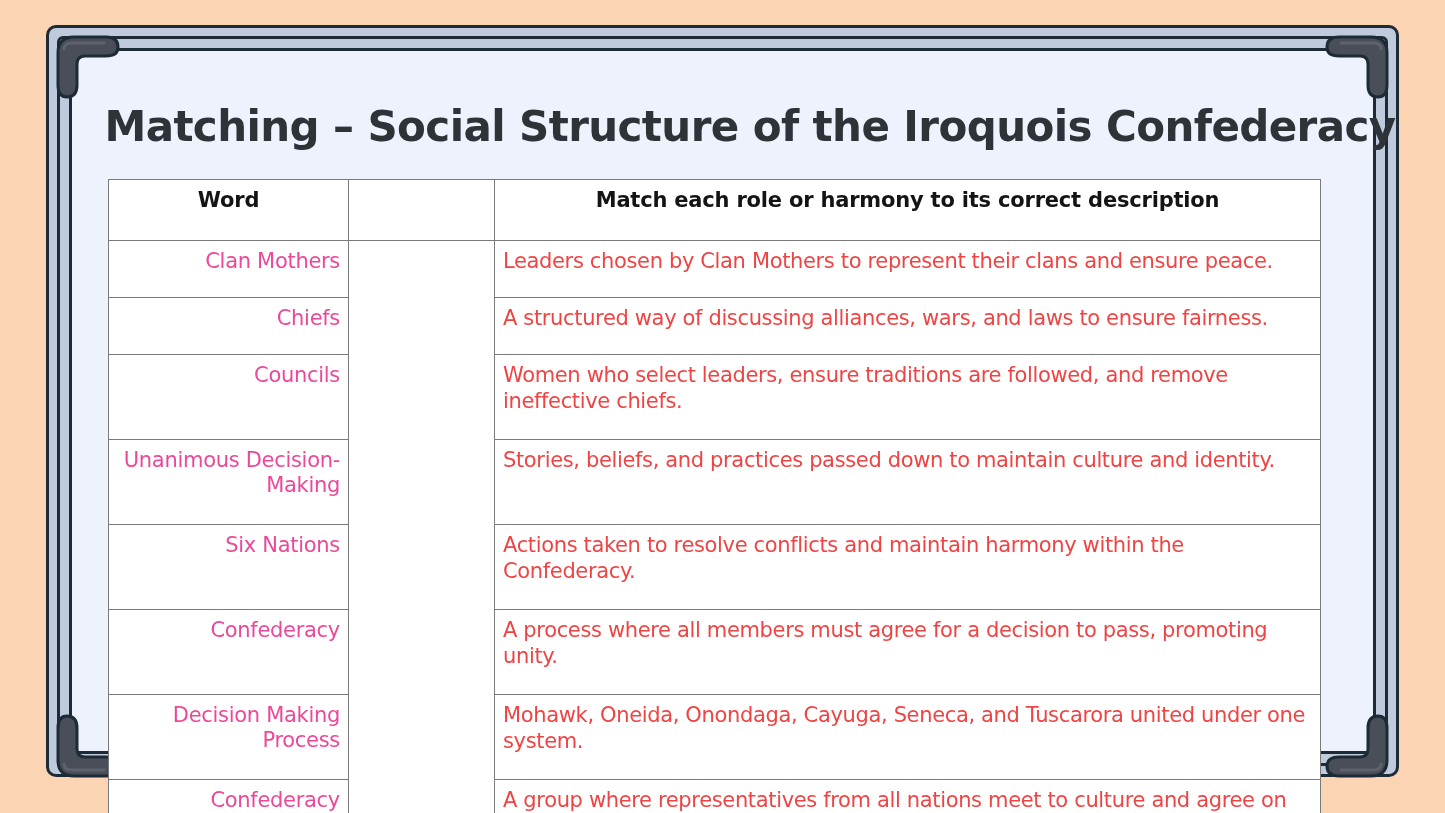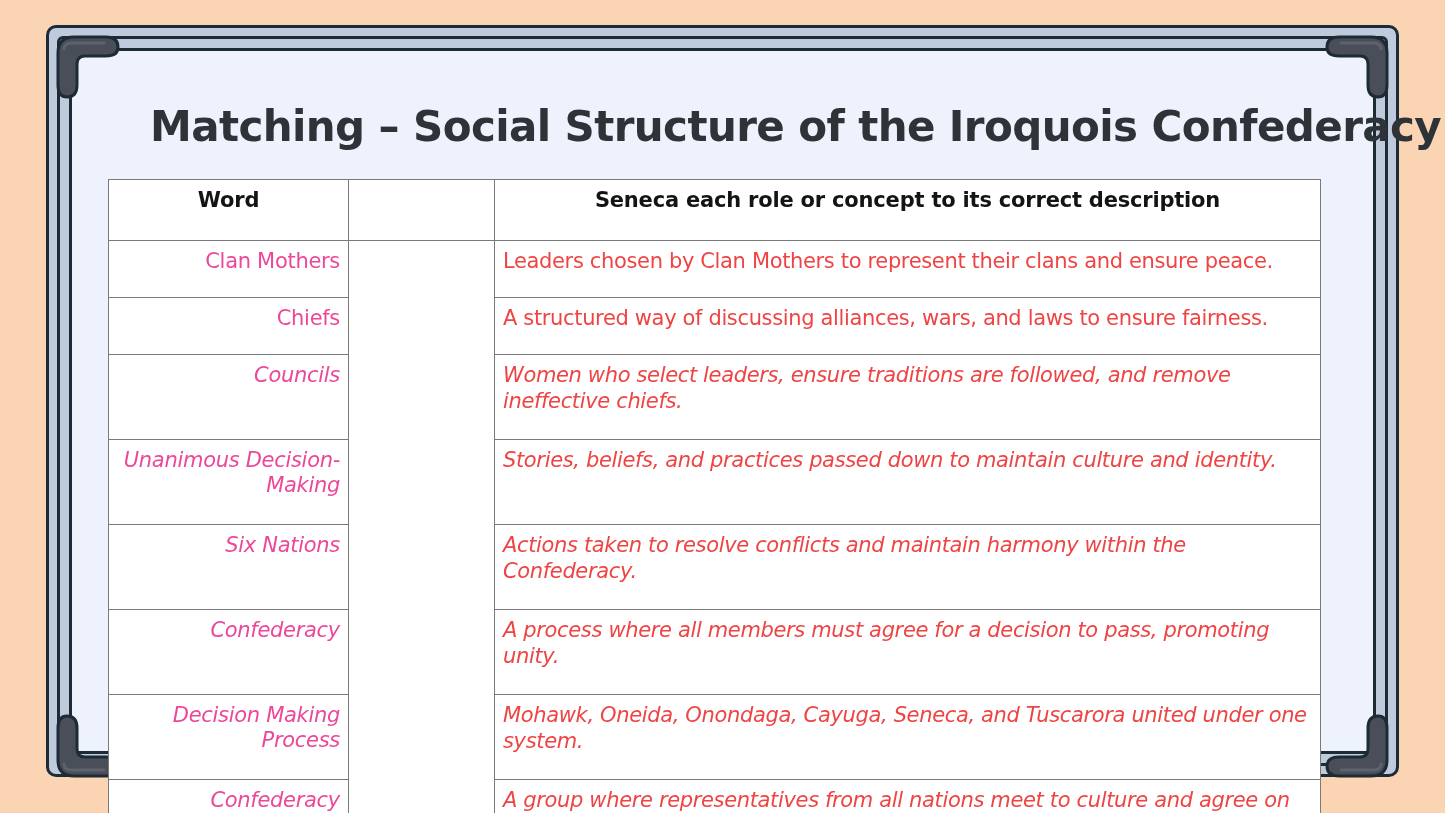--- a/index.html
+++ b/index.html
@@ -72,20 +72,21 @@
   
   .title-row {
     position: absolute;
     left: 150px;
     top: 92px;
     width: 1200px;
     height: 70px;
     z-index: 8;
     display: flex;
     align-items: center;
+    justify-content: center;
   }
   .title {
     font-family: "DejaVu Sans", sans-serif;
     font-size: 42px;
     font-weight: bold;
     color: #2e3338;
     letter-spacing: -0.6px;
     white-space: nowrap;
     line-height: 1;
   }
@@ -145,21 +146,21 @@
     font-size: 21px;
     color: #ef4444;
     line-height: 1.22;
     letter-spacing: -0.35px;
   }
   td.blank-cell {
     background: #ffffff;
   }
 
   .r-h40 { height: 40px; }
-  .r-h68 { height: 68px; font-style: italic; }
+  .r-h68 { height: 68px; }
 </style>
 </head>
 <body>
 
 <div class="slide">
 
   <div class="frame-outer">
     <div class="frame-mid">
       <div class="frame-inner"></div>
     </div>
@@ -199,21 +200,21 @@
     <table class="match">
       <colgroup>
         <col class="col-word">
         <col class="col-blank">
         <col class="col-desc">
       </colgroup>
       <thead>
         <tr>
           <th>Word</th>
           <th></th>
-          <th>Seneca each role or concept to its correct description</th>
+          <th>Match each role or harmony to its correct description</th>
         </tr>
       </thead>
       <tbody>
         <tr>
           <td class="word-cell r-h40">Clan Mothers</td>
           <td class="blank-cell" rowspan="8"></td>
           <td class="desc-cell r-h40">Leaders chosen by Clan Mothers to represent their clans and ensure peace.</td>
         </tr>
         <tr>
           <td class="word-cell r-h40">Chiefs</td>

